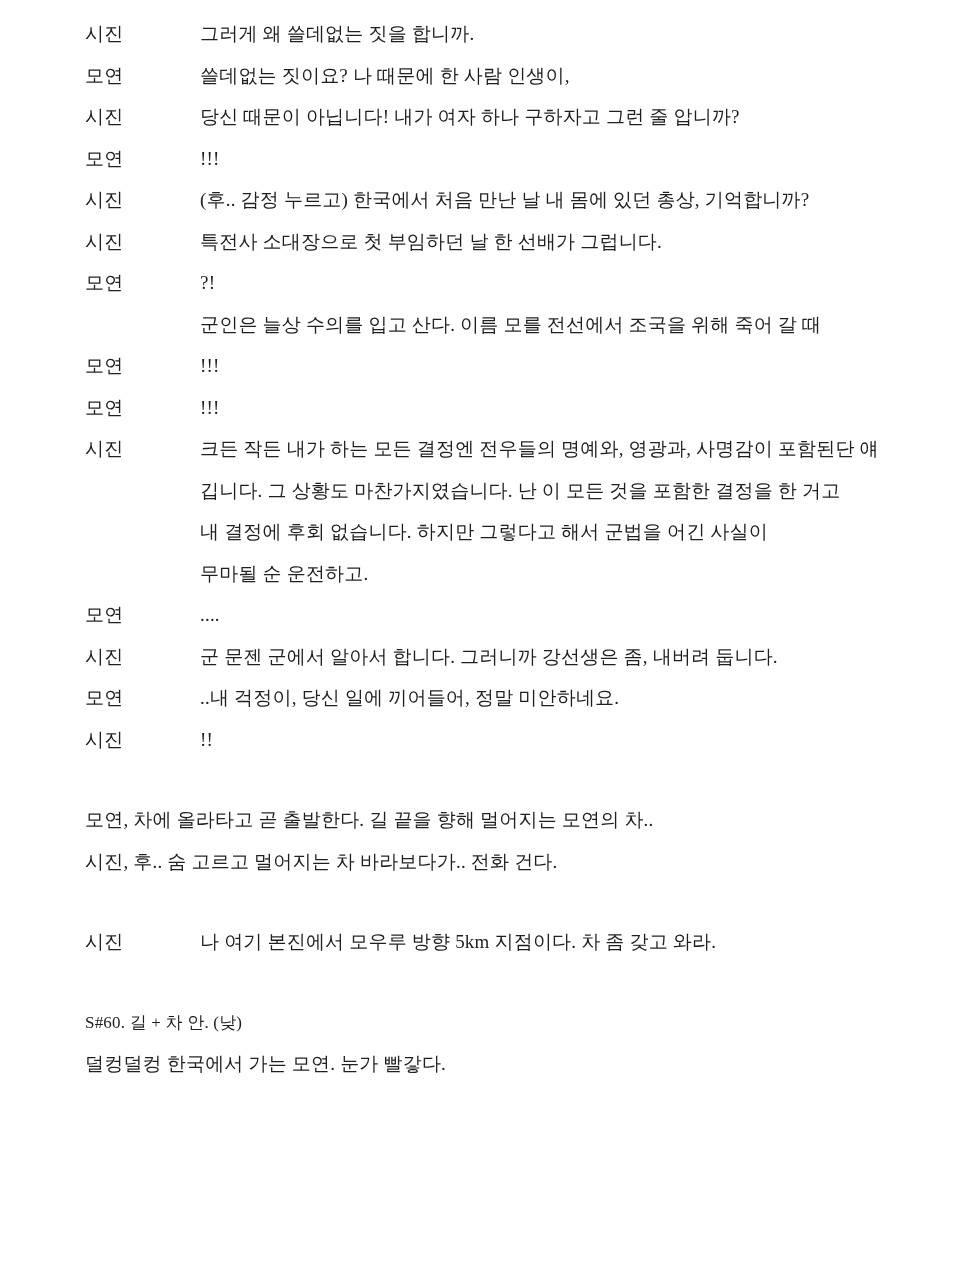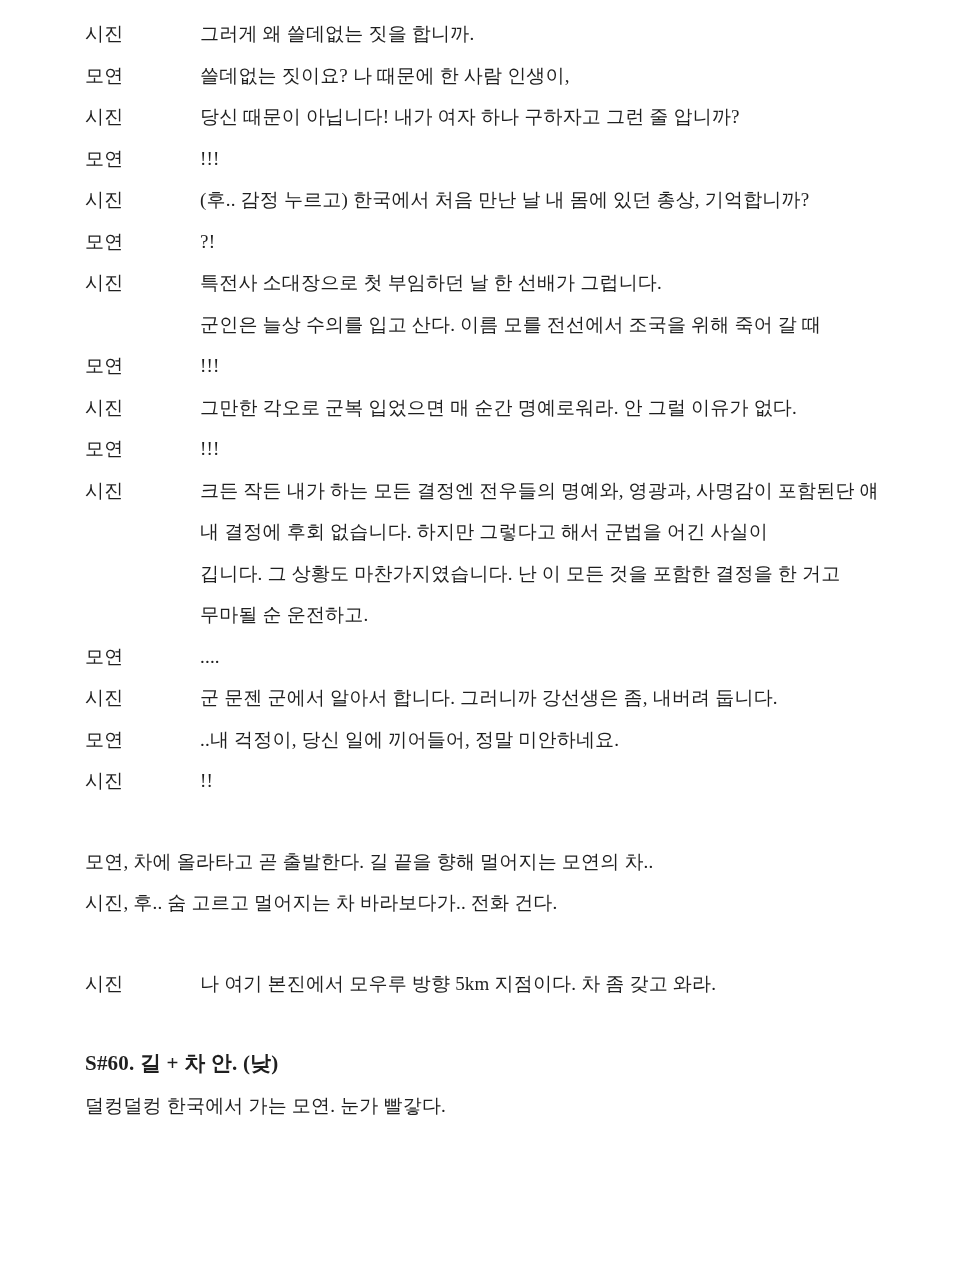--- a/index.html
+++ b/index.html
@@ -29,46 +29,45 @@
   .speaker {
     display: inline-block;
     width: 115px;
     vertical-align: top;
   }
   .dlg-text {
     display: inline-block;
     vertical-align: top;
   }
   .heading {
-    font-weight: bold;
-    font-size: 21px;
+    font-weight: normal;
+    font-size: 17px;
   }
   .gap {
     margin-top: 39px;
   }
 </style>
 </head>
 <body>
 
 <div class="page">
 
   <div class="row"><span class="speaker">시진</span><span class="dlg-text">그러게 왜 쓸데없는 짓을 합니까.</span></div>
   <div class="row"><span class="speaker">모연</span><span class="dlg-text">쓸데없는 짓이요? 나 때문에 한 사람 인생이,</span></div>
   <div class="row"><span class="speaker">시진</span><span class="dlg-text">당신 때문이 아닙니다! 내가 여자 하나 구하자고 그런 줄 압니까?</span></div>
   <div class="row"><span class="speaker">모연</span><span class="dlg-text">!!!</span></div>
   <div class="row"><span class="speaker">시진</span><span class="dlg-text">(후.. 감정 누르고) 한국에서 처음 만난 날 내 몸에 있던 총상, 기억합니까?</span></div>
+  <div class="row"><span class="speaker">시진</span><span class="dlg-text">특전사 소대장으로 첫 부임하던 날 한 선배가 그럽니다.</span></div>
   <div class="row"><span class="speaker">모연</span><span class="dlg-text">?!</span></div>
-  <div class="row"><span class="speaker">시진</span><span class="dlg-text">특전사 소대장으로 첫 부임하던 날 한 선배가 그럽니다.</span></div>
   <div class="row"><span class="speaker"></span><span class="dlg-text">군인은 늘상 수의를 입고 산다. 이름 모를 전선에서 조국을 위해 죽어 갈 때</span></div>
   <div class="row"><span class="speaker">모연</span><span class="dlg-text">!!!</span></div>
-  <div class="row"><span class="speaker">시진</span><span class="dlg-text">그만한 각오로 군복 입었으면 매 순간 명예로워라. 안 그럴 이유가 없다.</span></div>
   <div class="row"><span class="speaker">모연</span><span class="dlg-text">!!!</span></div>
   <div class="row"><span class="speaker">시진</span><span class="dlg-text">크든 작든 내가 하는 모든 결정엔 전우들의 명예와, 영광과, 사명감이 포함된단 얘</span></div>
+  <div class="row"><span class="speaker"></span><span class="dlg-text">깁니다. 그 상황도 마찬가지였습니다. 난 이 모든 것을 포함한 결정을 한 거고</span></div>
   <div class="row"><span class="speaker"></span><span class="dlg-text">내 결정에 후회 없습니다. 하지만 그렇다고 해서 군법을 어긴 사실이</span></div>
-  <div class="row"><span class="speaker"></span><span class="dlg-text">깁니다. 그 상황도 마찬가지였습니다. 난 이 모든 것을 포함한 결정을 한 거고</span></div>
   <div class="row"><span class="speaker"></span><span class="dlg-text">무마될 순 운전하고.</span></div>
   <div class="row"><span class="speaker">모연</span><span class="dlg-text">....</span></div>
   <div class="row"><span class="speaker">시진</span><span class="dlg-text">군 문젠 군에서 알아서 합니다. 그러니까 강선생은 좀, 내버려 둡니다.</span></div>
   <div class="row"><span class="speaker">모연</span><span class="dlg-text">..내 걱정이, 당신 일에 끼어들어, 정말 미안하네요.</span></div>
   <div class="row"><span class="speaker">시진</span><span class="dlg-text">!!</span></div>
 
   <div class="row gap"><span>모연, 차에 올라타고 곧 출발한다. 길 끝을 향해 멀어지는 모연의 차..</span></div>
   <div class="row"><span>시진, 후.. 숨 고르고 멀어지는 차 바라보다가.. 전화 건다.</span></div>
 
   <div class="row gap"><span class="speaker">시진</span><span class="dlg-text">나 여기 본진에서 모우루 방향 5km 지점이다. 차 좀 갖고 와라.</span></div>

